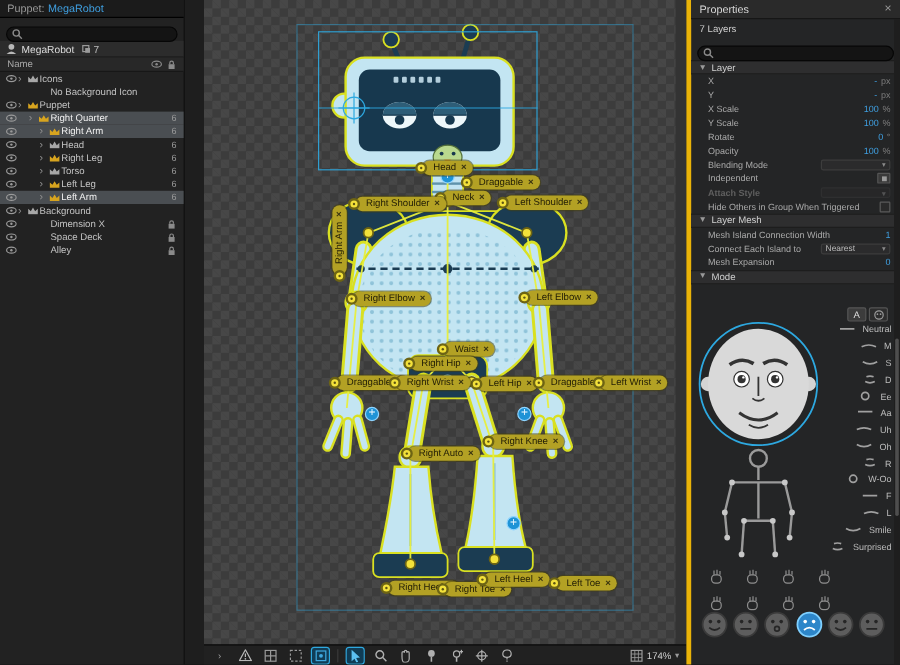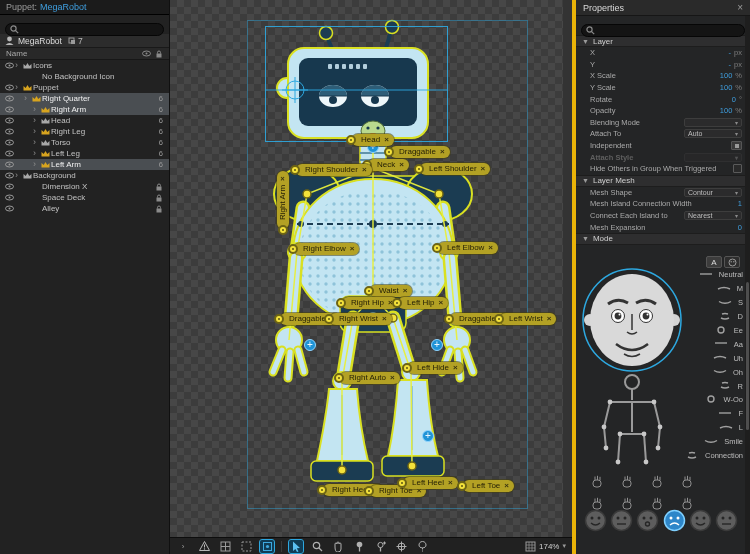--- a/index.html
+++ b/index.html
@@ -1,21 +1,21 @@
 <!DOCTYPE html>
 <html><head>
 <meta charset="utf-8">
 <style>
   html,body{margin:0;padding:0;background:#111;}
   *{box-sizing:border-box;}
   #app{position:relative;width:750px;height:554px;background:#1e1e1e;overflow:hidden;
        font-family:"Liberation Sans",sans-serif;color:#c7c7c7;-webkit-font-smoothing:antialiased;}
 
   
-  #left-panel{position:absolute;left:0;top:0;width:170px;height:554px;background:#222;border-right:1px solid #101010;}
+  #left-panel{position:absolute;left:0;top:0;width:154px;height:554px;background:#222;border-right:1px solid #101010;}
   #lp-title{height:15px;background:#1b1b1b;border-bottom:1px solid #000;font-size:9px;line-height:15px;padding-left:6px;}
   #lp-title .pfx{color:#9a9a9a;}
   #lp-title .nm{color:#3f9fe0;margin-left:3px;}
   .searchbox{position:relative;margin:3px 5px;height:13px;}
   .searchbox input{width:100%;height:13px;background:#141414;border:1px solid #060606;border-radius:8px;
       color:#ccc;font-size:8px;padding:0 4px 0 16px;outline:none;font-family:"Liberation Sans",sans-serif;}
   .mag{position:absolute;left:5px;top:2px;}
   #lp-root{height:14px;background:#2c2c2c;border-bottom:1px solid #191919;display:flex;align-items:center;font-size:8.5px;padding-left:5px;}
   #lp-root .rlbl{color:#ddd;margin-left:4px;}
   #lp-root .rbadge{margin-left:6px;color:#bbb;display:flex;align-items:center;gap:2px;}
@@ -504,27 +504,27 @@
         <div class="tag" style="left: 182px; top: 134px;"><span class="pin"></span><span class="tlbl">Head</span><span class="tx">×</span></div>
         <div class="tag" style="left: 220px; top: 146px;"><span class="pin"></span><span class="tlbl">Draggable</span><span class="tx">×</span></div>
         <div class="tag" style="left: 198px; top: 159px;"><span class="pin"></span><span class="tlbl">Neck</span><span class="tx">×</span></div>
         <div class="tag" style="left: 126px; top: 164px;"><span class="pin"></span><span class="tlbl">Right Shoulder</span><span class="tx">×</span></div>
         <div class="tag" style="left: 250px; top: 163px;"><span class="pin"></span><span class="tlbl">Left Shoulder</span><span class="tx">×</span></div>
         <div class="tag vert" style="left: 107px; top: 229px;"><span class="pin"></span><span class="tlbl">Right Arm</span><span class="tx">×</span></div>
         <div class="tag" style="left: 124px; top: 243px;"><span class="pin"></span><span class="tlbl">Right Elbow</span><span class="tx">×</span></div>
         <div class="tag" style="left: 268px; top: 242px;"><span class="pin"></span><span class="tlbl">Left Elbow</span><span class="tx">×</span></div>
         <div class="tag" style="left: 200px; top: 285px;"><span class="pin"></span><span class="tlbl">Waist</span><span class="tx">×</span></div>
         <div class="tag" style="left: 172px; top: 297px;"><span class="pin"></span><span class="tlbl">Right Hip</span><span class="tx">×</span></div>
-        <div class="tag" style="left: 228px; top: 297px;"><span class="pin"></span><span class="tlbl">Left Hip</span><span class="tx">×</span></div>
+        <div class="tag" style="left: 228px; top: 314px;"><span class="pin"></span><span class="tlbl">Left Hip</span><span class="tx">×</span></div>
         <div class="tag" style="left: 110px; top: 313px;"><span class="pin"></span><span class="tlbl">Draggable</span><span class="tx">×</span></div>
         <div class="tag" style="left: 160px; top: 313px;"><span class="pin"></span><span class="tlbl">Right Wrist</span><span class="tx">×</span></div>
         <div class="tag" style="left: 280px; top: 313px;"><span class="pin"></span><span class="tlbl">Draggable</span><span class="tx">×</span></div>
         <div class="tag" style="left: 330px; top: 313px;"><span class="pin"></span><span class="tlbl">Left Wrist</span><span class="tx">×</span></div>
         <div class="tag" style="left: 170px; top: 372px;"><span class="pin"></span><span class="tlbl">Right Auto</span><span class="tx">×</span></div>
-        <div class="tag" style="left: 238px; top: 362px;"><span class="pin"></span><span class="tlbl">Left Hide</span><span class="tx">×</span></div>
+        <div class="tag" style="left: 238px; top: 362px;"><span class="pin"></span><span class="tlbl">Right Knee</span><span class="tx">×</span></div>
         <div class="tag" style="left: 153px; top: 484px;"><span class="pin"></span><span class="tlbl">Right Heel</span><span class="tx">×</span></div>
         <div class="tag" style="left: 200px; top: 485px;"><span class="pin"></span><span class="tlbl">Right Toe</span><span class="tx">×</span></div>
         <div class="tag" style="left: 233px; top: 477px;"><span class="pin"></span><span class="tlbl">Left Heel</span><span class="tx">×</span></div>
         <div class="tag" style="left: 293px; top: 480px;"><span class="pin"></span><span class="tlbl">Left Toe</span><span class="tx">×</span></div>
         <div class="plus" style="left: 197px; top: 141px;">+</div>
         <div class="plus" style="left: 197px; top: 312px;">+</div>
         <div class="plus" style="left: 134px; top: 339px;">+</div>
         <div class="plus" style="left: 261px; top: 339px;">+</div>
         <div class="plus" style="left: 252px; top: 430px;">+</div>
       </div>
@@ -609,20 +609,21 @@
       <span>174%</span>
       <span class="car">▾</span>
     </div>
   </div>
 
   <div id="right-panel">
     <div id="rp-hdr">
       <span>Properties</span>
       <span id="rp-close">×</span>
     </div>
+    <div id="rp-layers">7 Layers</div>
     <div class="searchbox">
       <span class="mag">
         <svg width="9" height="9">
             <circle cx="3.5" cy="3.5" r="2.6" fill="none" stroke="#8a8a8a" stroke-width="1.2"></circle>
             <line x1="5.6" y1="5.6" x2="8.2" y2="8.2" stroke="#8a8a8a" stroke-width="1.2"></line>
           </svg>
       </span>
       <input placeholder="" style="">
     </div>
 
@@ -656,27 +657,20 @@
           <span class="pval"><span class="num">100</span><span class="unit">%</span></span>
         </div>
         <div class="prop-row">
           <span class="plbl">Blending Mode</span>
           <span class="dd">
             <span class="ddv"></span>
             <span class="ddc">▾</span>
           </span>
         </div>
         <div class="prop-row">
-          <span class="plbl">Attach To</span>
-          <span class="dd">
-            <span class="ddv">Auto</span>
-            <span class="ddc">▾</span>
-          </span>
-        </div>
-        <div class="prop-row">
           <span class="plbl">Independent</span>
           <span class="ibox"></span>
         </div>
         <div class="prop-row dim">
           <span class="plbl">Attach Style</span>
           <span class="dd">
             <span class="ddv"></span>
             <span class="ddc">▾</span>
           </span>
         </div>
@@ -684,27 +678,20 @@
           <span class="plbl">Hide Others in Group When Triggered</span>
           <span class="cb"></span>
         </div>
       </div>
 
     <div class="sect-hdr">
       <span class="chv">▼</span>
       <span>Layer Mesh</span>
     </div>
     <div id="mesh-rows">
-        <div class="prop-row">
-          <span class="plbl">Mesh Shape</span>
-          <span class="dd">
-            <span class="ddv">Contour</span>
-            <span class="ddc">▾</span>
-          </span>
-        </div>
         <div class="prop-row">
           <span class="plbl">Mesh Island Connection Width</span>
           <span class="pval"><span class="num">1</span></span>
         </div>
         <div class="prop-row">
           <span class="plbl">Connect Each Island to</span>
           <span class="dd">
             <span class="ddv">Nearest</span>
             <span class="ddc">▾</span>
           </span>
@@ -902,21 +889,21 @@
         <div class="vis-row">
           <span><svg width="16" height="10">
               <path d="M2 4.5 Q8 8 14 4.5" stroke="#a0a0a0" stroke-width="1.4" fill="none"></path>
             </svg></span>
           <span>Smile</span>
         </div>
         <div class="vis-row">
           <span><svg width="16" height="10">
               <path d="M5 3 Q8 2 11 3 M4 7 Q8 9 12 7" stroke="#a0a0a0" stroke-width="1.4" fill="none"></path>
             </svg></span>
-          <span>Connection</span>
+          <span>Surprised</span>
         </div>
       </div>
     <div id="emoji-row">
         <div class="emoji"><svg width="23" height="23">
             <circle cx="11.5" cy="11.5" r="10" fill="#5d5d5d" stroke="#3a3a3a" stroke-width="1.5"></circle>
             <circle cx="8" cy="9" r="1.5" fill="#262626"></circle>
             <circle cx="15" cy="9" r="1.5" fill="#262626"></circle>
             <path d="M7 14 Q11.5 18 16 14" stroke="#262626" stroke-width="1.4" fill="none"></path>
           </svg></div>
         <div class="emoji"><svg width="23" height="23">

